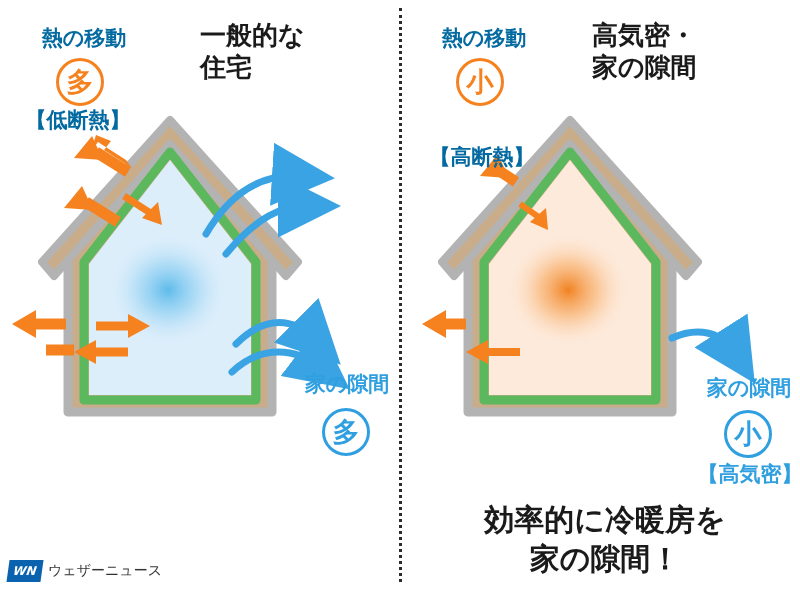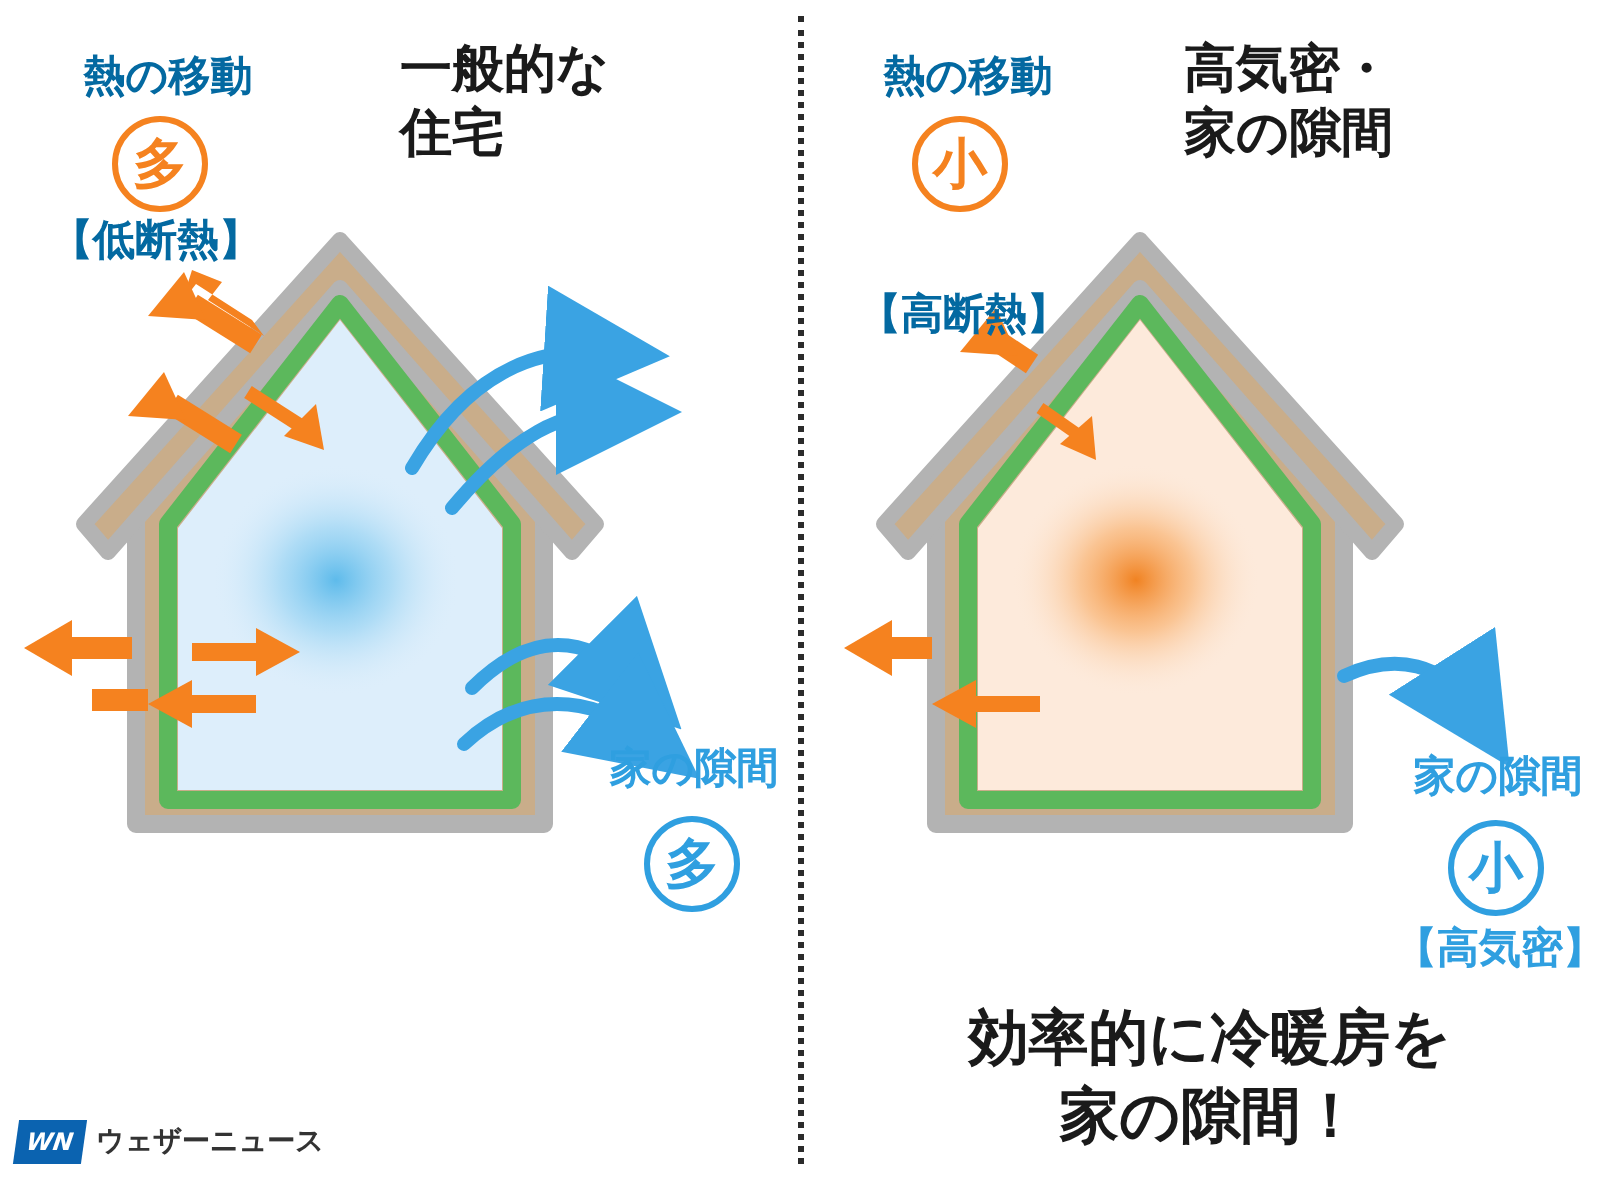--- a/index.html
+++ b/index.html
@@ -30,21 +30,21 @@
   .bottom-msg{
     font-weight:bold;color:#1a1a1a;font-size:30px;text-align:center;line-height:1.3;
   }
   .logo{position:absolute;left:8px;top:560px;display:flex;align-items:center;gap:6px;}
   .logo-mark{
     width:34px;height:22px;background:#0b63b0;color:#fff;
     font-size:12px;font-weight:bold;font-style:italic;
     display:flex;align-items:center;justify-content:center;
     transform:skewX(-8deg);
   }
-  .logo-text{font-size:14px;color:#333;font-weight:bold;}
+  .logo-text{font-size:14px;color:#333;font-weight:normal;}
   svg{position:absolute;left:0;top:0;}
 </style>
 </head>
 <body>
 
 <div class="stage">
 
   <div class="divider"></div>
 
   <svg width="800" height="600" viewBox="0 0 800 600">

